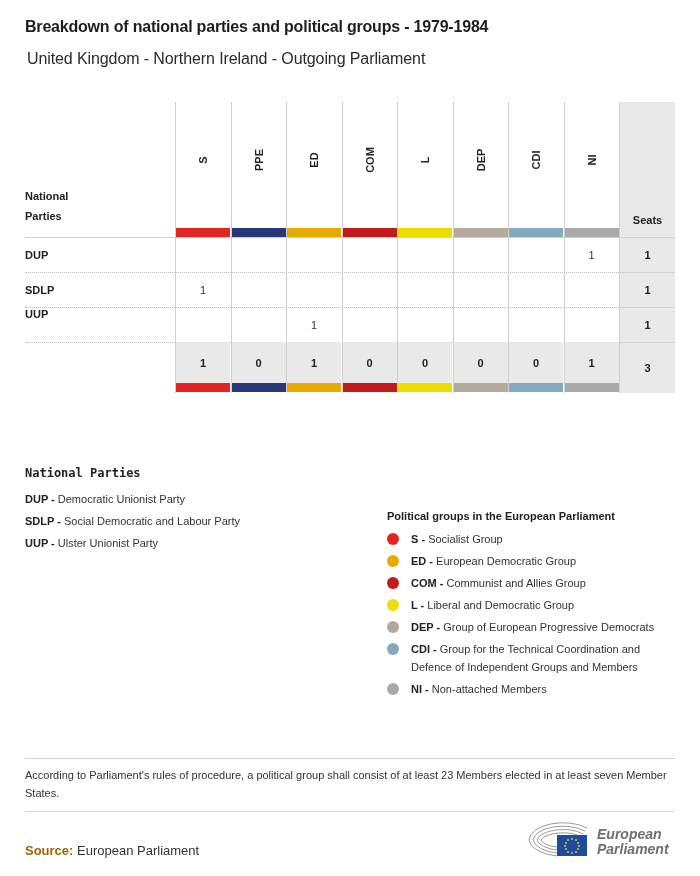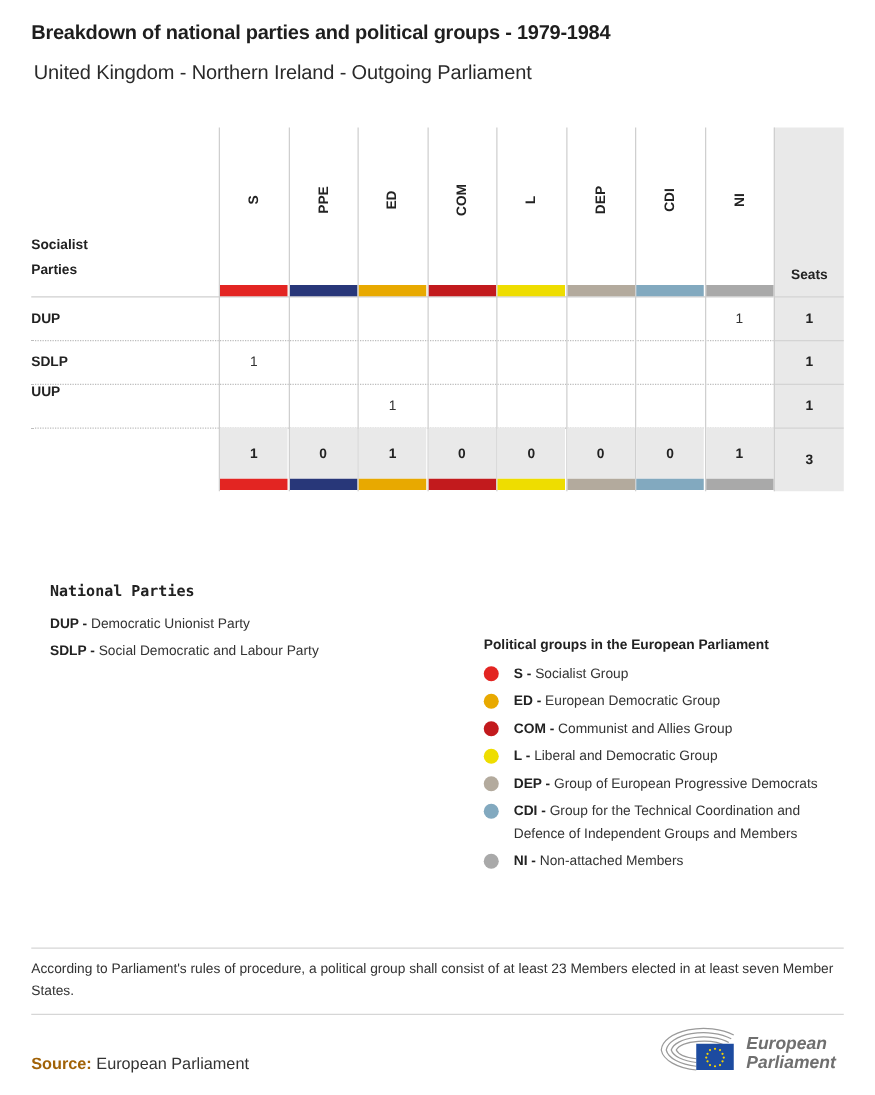--- a/index.html
+++ b/index.html
@@ -24,21 +24,21 @@
   .seats { position: absolute; left: 594px; top: 0; width: 56px; height: 291px; background: #e9e9e9; border-left: 1px solid #cfcfcf; }
   .seats .sh { position: absolute; top: 112px; left: 0; width: 100%; text-align: center; font-size: 11px; font-weight: bold; color: #222; }
   .seats .sc { position: absolute; left: 0; width: 100%; height: 35px; display: flex; align-items: center; justify-content: center; font-size: 11px; font-weight: bold; border-top: 1px solid #d4d4d4; }
   .seats .stot { position: absolute; left: 0; top: 240px; width: 100%; height: 51px; display: flex; align-items: center; justify-content: center; font-size: 11px; font-weight: bold; border-top: 1px solid #d4d4d4; }
 
   .row-line { position: absolute; left: 0; width: 594px; border-top: 1px dotted #bdbdbd; }
   .row-line.solid { border-top: 1px solid #cfcfcf; }
   .row-label { position: absolute; left: 0; height: 35px; display: flex; align-items: center; font-size: 11px; font-weight: bold; color: #222; }
 
   
-  .leg-np { position: absolute; left: 40px; top: 466px; }
+  .leg-np { position: absolute; left: 25px; top: 466px; }
   .leg-np h3 { font-family: "DejaVu Sans Mono", "Liberation Mono", monospace; font-size: 12px; font-weight: bold; color: #222; margin-bottom: 8px; }
   .leg-np .item { font-size: 11px; line-height: 22px; color: #333; }
   .leg-np .item b { color: #222; }
 
   .leg-pg { position: absolute; left: 387px; top: 466px; width: 290px; }
   .leg-pg h3 { font-size: 11px; font-weight: bold; color: #222; margin-bottom: 8px; margin-top: 44px; }
   .leg-pg .item { position: relative; padding-left: 24px; font-size: 11px; line-height: 18px; color: #333; margin-bottom: 4px; }
   .leg-pg .item b { color: #222; }
   .dot { position: absolute; left: 0; top: 3px; width: 12px; height: 12px; border-radius: 50%; }
 
@@ -51,21 +51,21 @@
   .logo-text { position: absolute; left: 70px; top: 7px; font-size: 14px; font-weight: bold; line-height: 15px; color: #6f6f6f; }
 </style>
 </head>
 <body>
 
 <div class="title">Breakdown of national parties and political groups - 1979-1984</div>
 <div class="subtitle">United Kingdom - Northern Ireland - Outgoing Parliament</div>
 
 <div class="tbl">
   <div class="hdr-label">
-    <div>Socialist</div>
+    <div>National</div>
     <div>Parties</div>
   </div>
 
   <div class="row-line solid" style="top:135px"></div>
   <div class="row-line" style="top:170px"></div>
   <div class="row-line" style="top:205px"></div>
   <div class="row-line" style="top:240px"></div>
 
   <div class="row-label" style="top:135px">DUP</div>
   <div class="row-label" style="top:170px">SDLP</div>
@@ -168,20 +168,21 @@
     <div class="sc" style="top:170px">1</div>
     <div class="sc" style="top:205px">1</div>
     <div class="stot">3</div>
   </div>
 </div>
 
 <div class="leg-np">
   <h3>National Parties</h3>
   <div class="item"><b>DUP -</b> <span>Democratic Unionist Party</span></div>
   <div class="item"><b>SDLP -</b> <span>Social Democratic and Labour Party</span></div>
+  <div class="item"><b>UUP -</b> <span>Ulster Unionist Party</span></div>
 </div>
 
 <div class="leg-pg">
   <h3>Political groups in the European Parliament</h3>
   <div id="pg-items">
       <div class="item"><span class="dot" style="background:#e32522"></span><b>S -</b> <span>Socialist Group</span></div>
       <div class="item"><span class="dot" style="background:#e8a900"></span><b>ED -</b> <span>European Democratic Group</span></div>
       <div class="item"><span class="dot" style="background:#c21a1d"></span><b>COM -</b> <span>Communist and Allies Group</span></div>
       <div class="item"><span class="dot" style="background:#eedd00"></span><b>L -</b> <span>Liberal and Democratic Group</span></div>
       <div class="item"><span class="dot" style="background:#b3aa9d"></span><b>DEP -</b> <span>Group of European Progressive Democrats</span></div>

